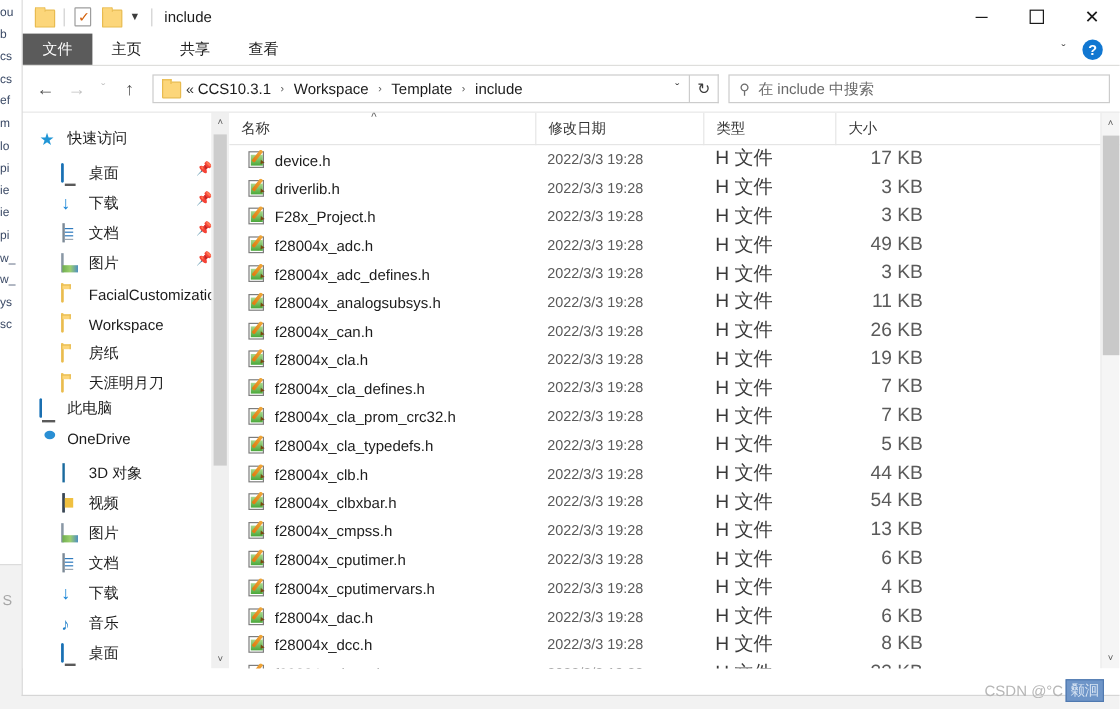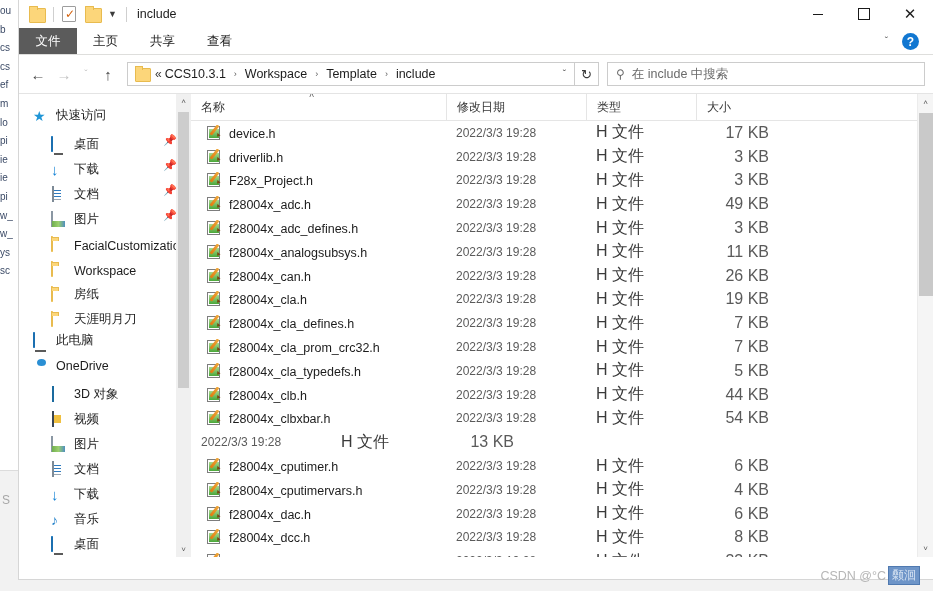--- a/index.html
+++ b/index.html
@@ -816,20 +816,29 @@
                 <span class="pencil"></span>
                 <span class="tip"></span>
               </span>
               <span>f28004x_clbxbar.h</span>
             </span>
             <span class="cell-date">2022/3/3 19:28</span>
             <span class="cell-type">H 文件</span>
             <span class="cell-size">54 KB</span>
           </div>
           <div class="row">
+            <span class="cell-name">
+              <span class="hfile-ico">
+                <span class="sheet"></span>
+                <span class="grad"></span>
+                <span class="pencil"></span>
+                <span class="tip"></span>
+              </span>
+              <span>f28004x_cmpss.h</span>
+            </span>
             <span class="cell-date">2022/3/3 19:28</span>
             <span class="cell-type">H 文件</span>
             <span class="cell-size">13 KB</span>
           </div>
           <div class="row">
             <span class="cell-name">
               <span class="hfile-ico">
                 <span class="sheet"></span>
                 <span class="grad"></span>
                 <span class="pencil"></span>

